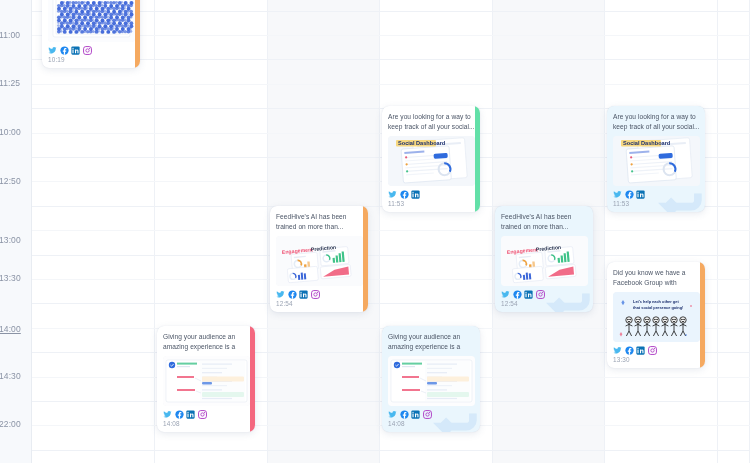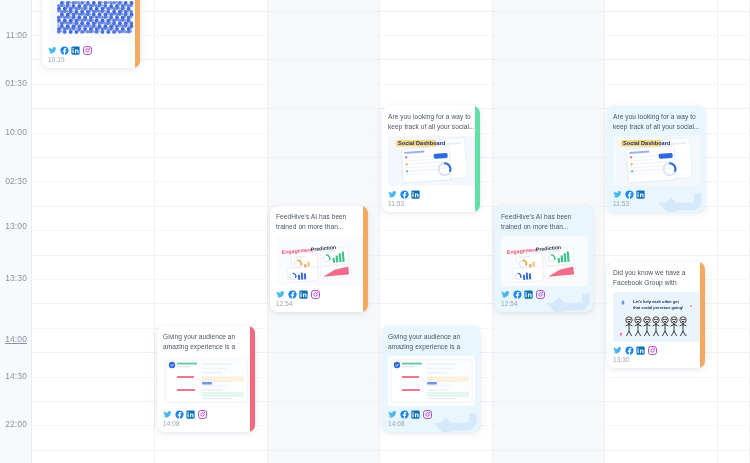--- a/index.html
+++ b/index.html
@@ -20,21 +20,20 @@
   .time-gutter {
     position: absolute; left: 0; top: 0;
     width: 32px; height: 463px;
     background: #f7f9fc;
     border-right: 1px solid #e8ecf2;
     z-index: 3;
   }
   .time-label {
     position: absolute;
     right: 0; width: 32px;
-    text-align: right;
     padding-right: 4px;
     font-size: 8.5px;
     color: #8a93a5;
     letter-spacing: .1px;
     transform: translateY(-50%);
     white-space: nowrap;
   }
 
   
   .grid-col {
@@ -144,26 +143,26 @@
       <div class="grid-row" style="top: 352.1px;"></div>
       <div class="grid-row half" style="top: 376.5px;"></div>
       <div class="grid-row" style="top: 400.9px;"></div>
       <div class="grid-row half" style="top: 425.3px;"></div>
       <div class="grid-row" style="top: 449.7px;"></div>
     </div>
 
   <div class="time-gutter">
     <div id="time-labels">
         <div class="time-label" style="top: 35px;">11:00</div>
-        <div class="time-label" style="top: 83px;">01:30</div>
+        <div class="time-label" style="top: 83px;">11:25</div>
         <div class="time-label" style="top: 132px;">10:00</div>
-        <div class="time-label" style="top: 181px;">02:30</div>
-        <div class="time-label" style="top: 226px;">13:00</div>
+        <div class="time-label" style="top: 181px;">12:50</div>
+        <div class="time-label" style="top: 240px;">13:00</div>
         <div class="time-label" style="top: 278px;">13:30</div>
-        <div class="time-label" style="top: 339px; text-decoration: underline;">14:00</div>
+        <div class="time-label" style="top: 329px; text-decoration: underline;">14:00</div>
         <div class="time-label" style="top: 376px;">14:30</div>
         <div class="time-label" style="top: 424px;">22:00</div>
       </div>
   </div>
 
   <div id="post-cards">
       <div class="post-card" style="left: 42px; top: -14px;">
         <div class="accent-bar" style="background: rgb(245, 169, 96);"></div>
         <div class="card-inner">
           <div class="card-media">

